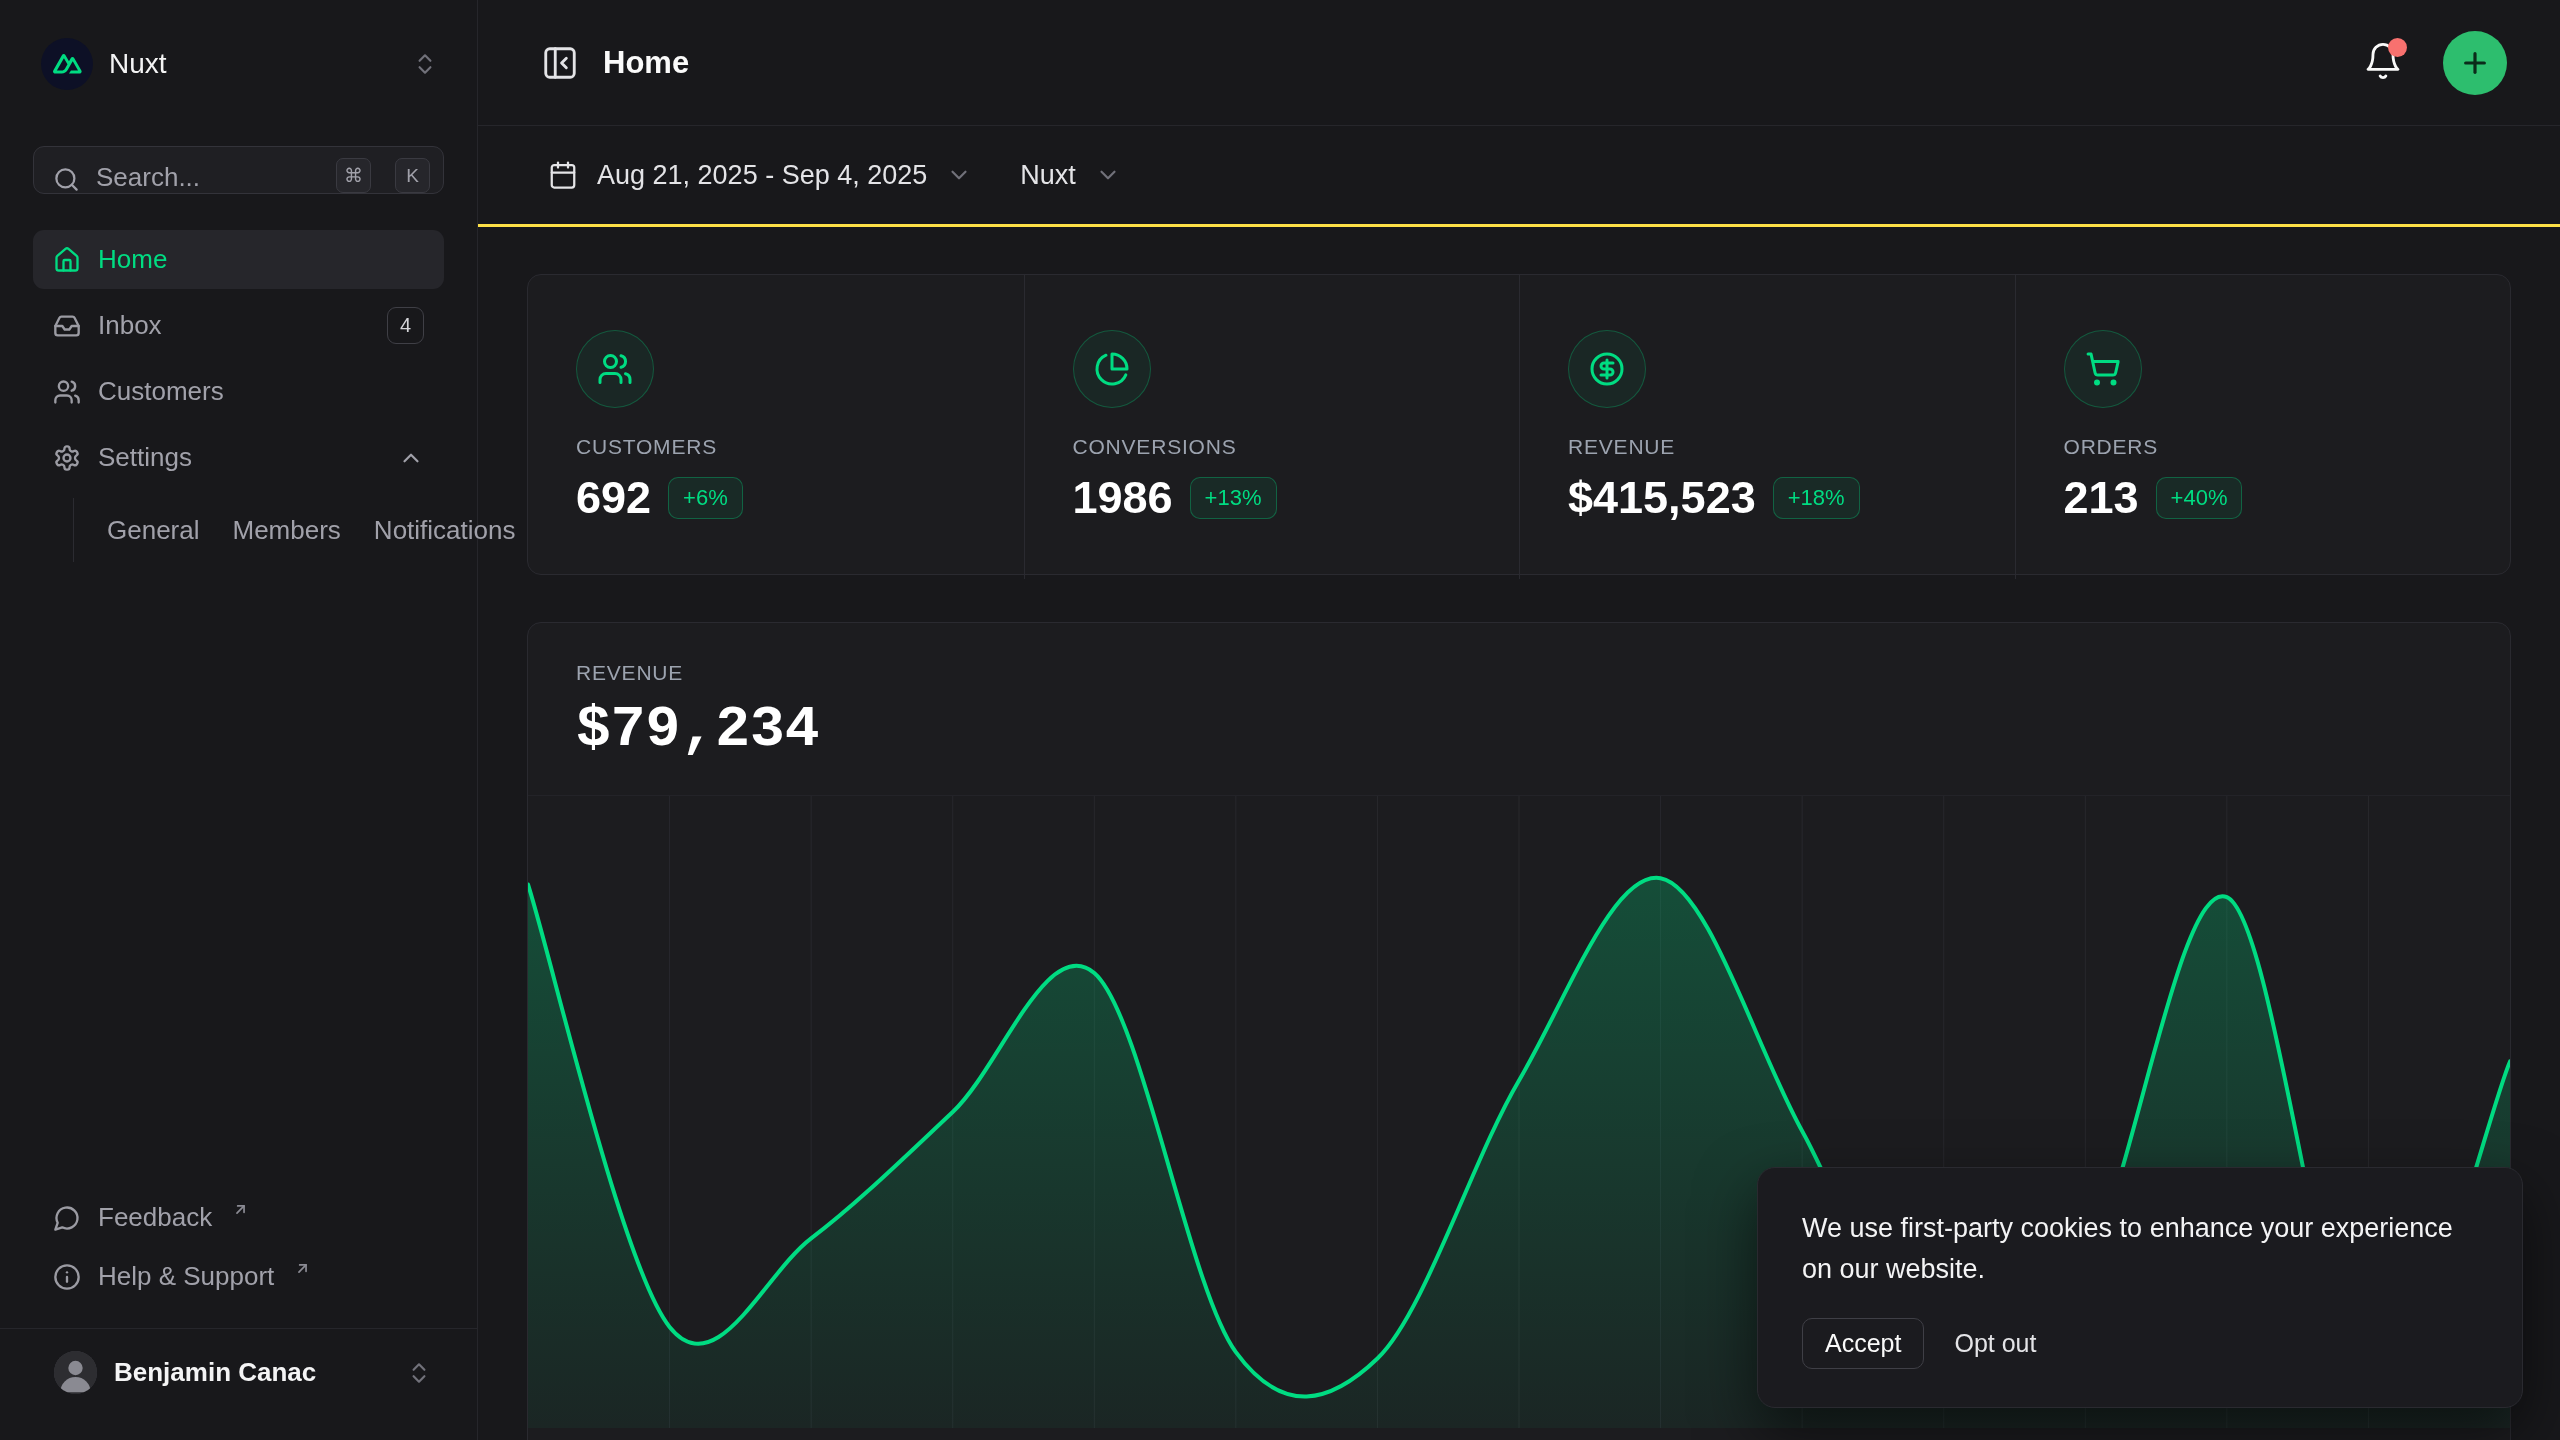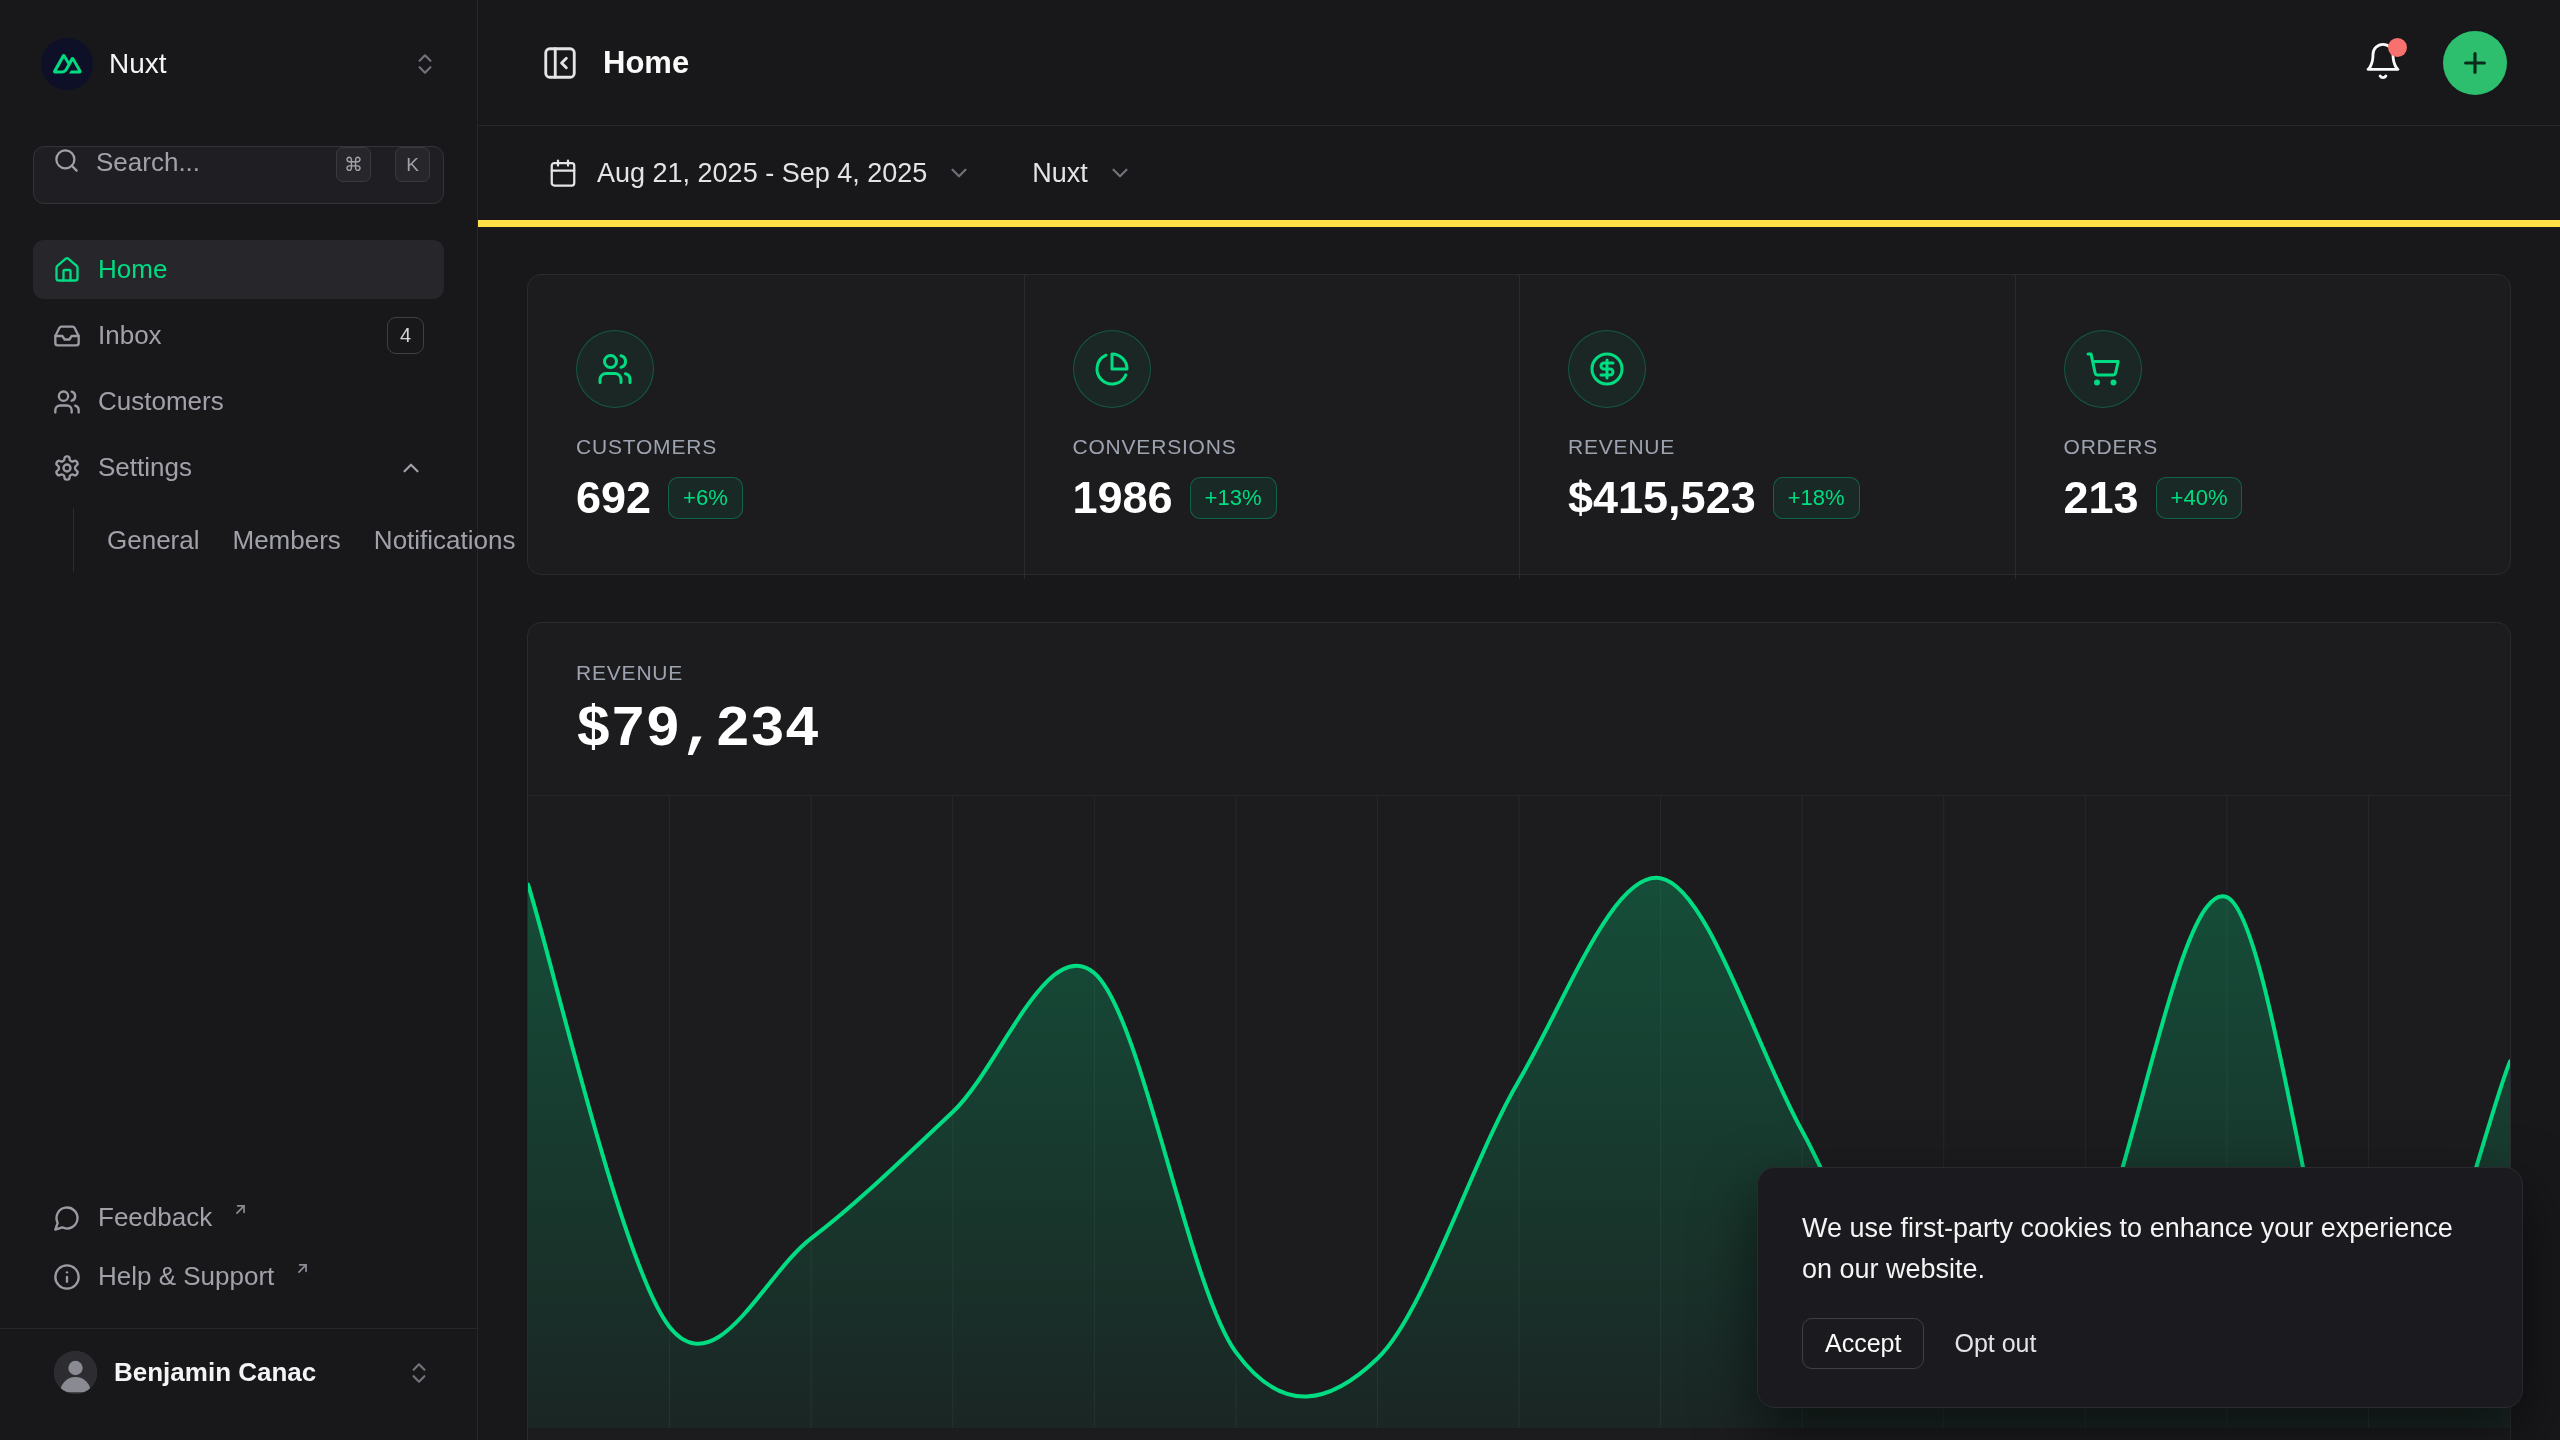--- a/index.html
+++ b/index.html
@@ -21,23 +21,23 @@
   .brand-row { display:flex; align-items:center; justify-content:space-between; padding:38px 6px 0 8px; }
   .brand-left { display:flex; align-items:center; gap:16px; }
   .brand-logo { width:52px; height:52px; border-radius:50%; background:#0d1026; display:flex; align-items:center; justify-content:center; }
   .brand-logo svg { width:32px; height:32px; }
   .brand-name { font-size:28px; font-weight:500; color:#f4f4f5; }
   .icon { display:inline-flex; align-items:center; justify-content:center; }
   .icon svg { display:block; }
   .muted { color:#71717a; }
 
   .search-box {
-    margin-top:56px; height:58px; border-radius:11px;
+    margin-top:56px; height:48px; border-radius:11px;
     background:#1f1f23; border:1px solid #33333a;
-    display:flex; align-items:flex-start; gap:16px; padding:0 13px 0 19px;
+    display:flex; align-items:flex-end; gap:16px; padding:0 13px 0 19px;
     cursor:pointer;
   }
   .search-box .mag { color:#a1a1aa; }
   .search-placeholder { flex:1; font-size:26px; color:#a1a1aa; }
   .kbd {
     min-width:35px; height:35px; padding:0 6px; border-radius:7px;
     background:#26262b; border:1px solid #3a3a41; color:#a1a1aa;
     font-size:19px; display:flex; align-items:center; justify-content:center;
   }
   .kbd + .kbd { margin-left:8px; }
@@ -79,21 +79,21 @@
     padding:0 53px 0 63px;
   }
   .header-left { display:flex; align-items:center; gap:24px; }
   .collapse-btn { color:#e4e4e7; cursor:pointer; }
   .page-title { font-size:31px; font-weight:700; color:#fafafa; }
   .header-right { display:flex; align-items:center; gap:40px; }
   .bell-wrap { position:relative; color:#fafafa; cursor:pointer; }
   .bell-dot { position:absolute; top:-3px; right:-4px; width:19px; height:19px; border-radius:50%; background:#f8716f; }
   .add-button { width:64px; height:64px; border-radius:50%; background:#2dbe6e; display:flex; align-items:center; justify-content:center; border:none; cursor:pointer; color:#0b2b1a; }
 
-  .toolbar { height:101px; min-height:101px; border-bottom:7px solid #fde047; display:flex; align-items:center; gap:60px; padding:0 70px; }
+  .toolbar { height:101px; min-height:101px; border-bottom:3px solid #fde047; display:flex; align-items:center; gap:48px; padding:0 70px; }
   .picker { display:flex; align-items:center; gap:19px; font-size:27px; font-weight:500; color:#e4e4e7; cursor:pointer; }
   .picker .cal { color:#e4e4e7; }
   .picker .dd { color:#71717a; }
 
   .content { padding:47px 49px; }
 
   .stats-card {
     display:grid; grid-template-columns:repeat(4,1fr);
     background:#1c1c1f; border:1px solid #2a2a30; border-radius:14px;
     height:301px;

